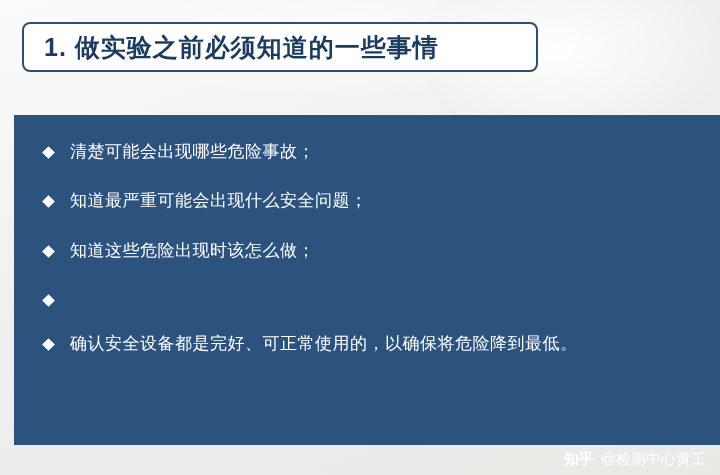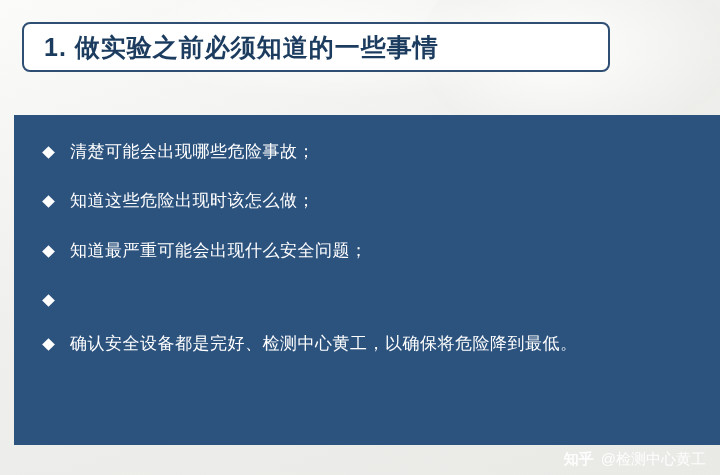--- a/index.html
+++ b/index.html
@@ -38,21 +38,21 @@
     height: 120px;
     border-radius: 50%;
     background: radial-gradient(ellipse at 50% 50%, rgba(255,255,255,0.8) 0%, rgba(240,240,238,0) 70%);
     pointer-events: none;
   }
 
   .title-box {
     position: absolute;
     left: 22px;
     top: 22px;
-    width: 588px;
+    width: 516px;
     height: 50px;
     border: 2px solid #2e4f73;
     border-radius: 8px;
     background: #ffffff;
     box-sizing: border-box;
     display: flex;
     align-items: center;
     padding-left: 20px;
   }
   .title-text {
@@ -130,32 +130,32 @@
   </div>
 
   <div class="body-panel">
     <ul class="bullet-list">
       <li class="bullet-item">
         <span class="diamond"></span>
         <span class="bullet-text">清楚可能会出现哪些危险事故；</span>
       </li>
       <li class="bullet-item">
         <span class="diamond"></span>
-        <span class="bullet-text">知道这些危险出现时该怎么做；</span>
+        <span class="bullet-text">知道最严重可能会出现什么安全问题；</span>
       </li>
       <li class="bullet-item">
         <span class="diamond"></span>
-        <span class="bullet-text">知道最严重可能会出现什么安全问题；</span>
+        <span class="bullet-text">知道这些危险出现时该怎么做；</span>
       </li>
       <li class="bullet-item">
         <span class="diamond"></span>
       </li>
       <li class="bullet-item">
         <span class="diamond"></span>
-        <span class="bullet-text">确认安全设备都是完好、检测中心黄工，以确保将危险降到最低。</span>
+        <span class="bullet-text">确认安全设备都是完好、可正常使用的，以确保将危险降到最低。</span>
       </li>
     </ul>
   </div>
 
   <div class="watermark">
     <span class="wm-brand">知乎</span>
     <span class="wm-user">@检测中心黄工</span>
   </div>
 </div>
 

